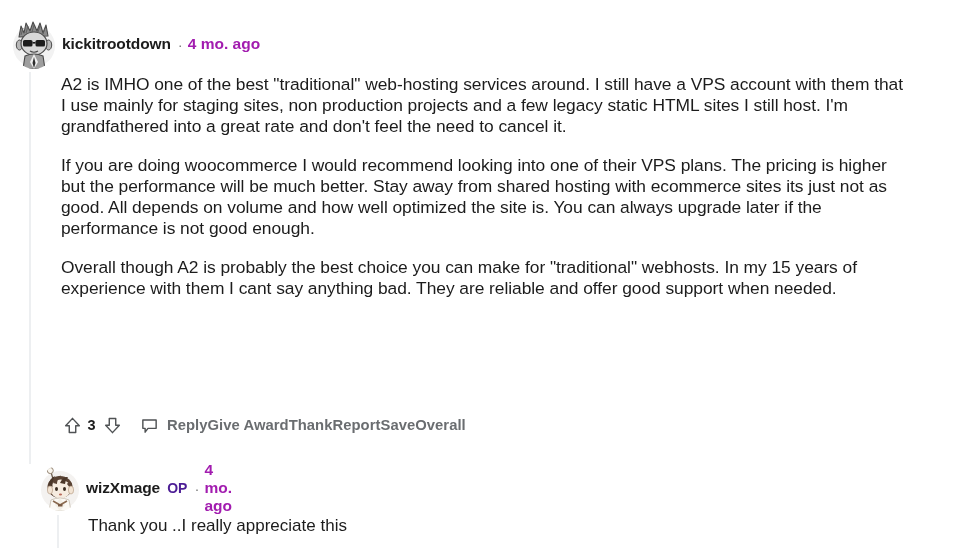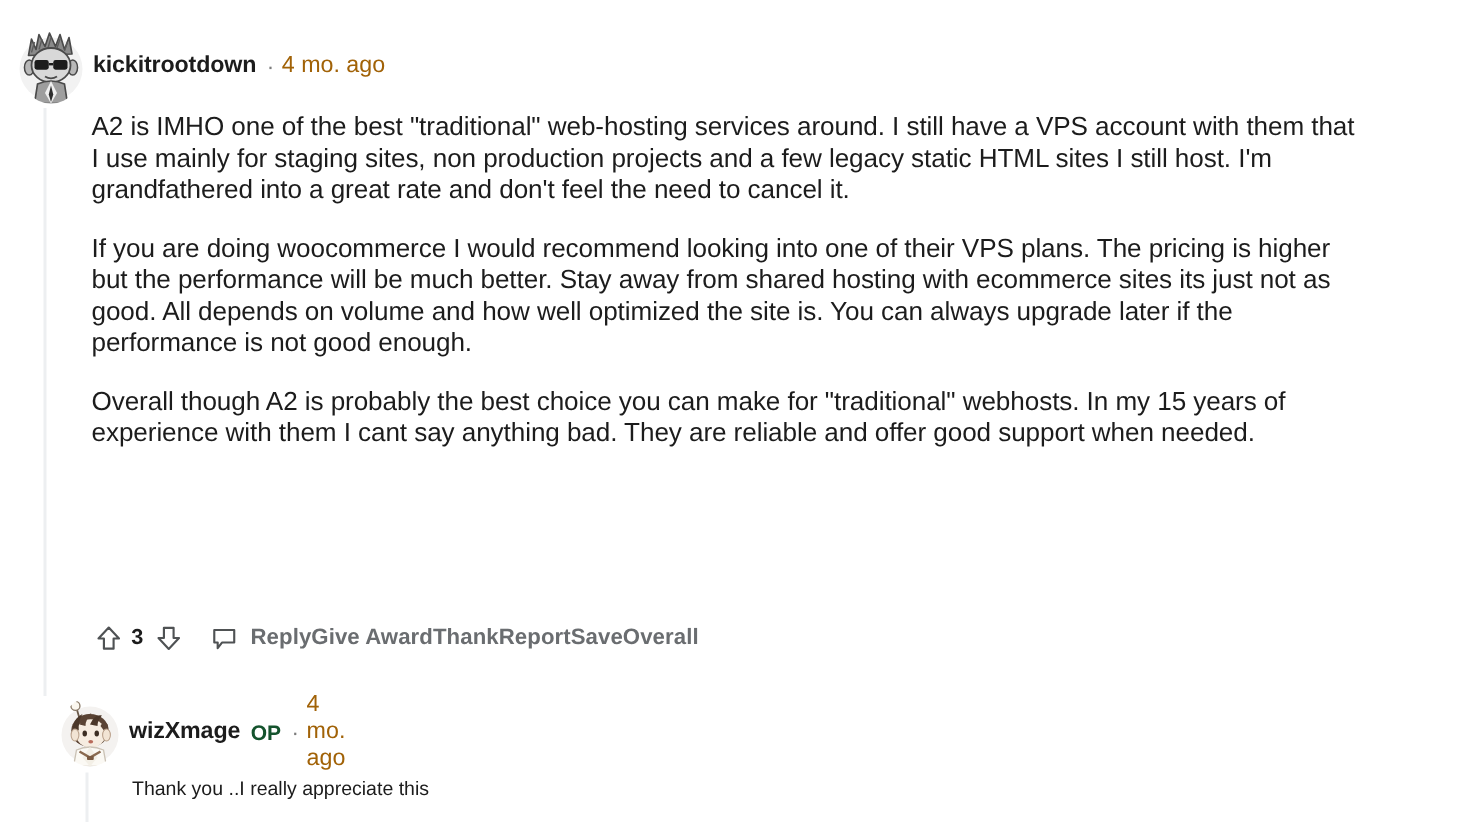--- a/index.html
+++ b/index.html
@@ -65,31 +65,32 @@
 
   .username {
     font-size: 15.5px;
     font-weight: bold;
     color: #1c1c1c;
     letter-spacing: -0.1px;
   }
   .op-badge {
     font-size: 14px;
     font-weight: bold;
-    color: #14532d;
+    color: #4c1d95;
     margin-left: 7px;
   }
   .meta-dot {
     font-size: 15px;
     color: #7c7c7c;
     margin: 0 5px 0 7px;
   }
   .timestamp {
     font-size: 15.5px;
-    color: #a16207;
+    color: #a21caf;
+    font-weight: bold;
   }
 
   
   .comment-body {
     position: absolute;
     left: 61px;
     top: 74px;
     width: 846px;
     font-size: 17.4px;
     line-height: 21px;
@@ -141,21 +142,21 @@
     letter-spacing: 0.05px;
   }
   .action-link:first-of-type { margin-left: 12px; }
 
   
   .reply-body {
     position: absolute;
     left: 88px;
     top: 512px;
     width: 820px;
-    font-size: 13px;
+    font-size: 17px;
     line-height: 28.6px;
     color: #1c1c1c;
   }
 </style>
 </head>
 <body>
 
 <div class="comment-tree">
 
   <div class="thread-line thread-line-root"></div>

